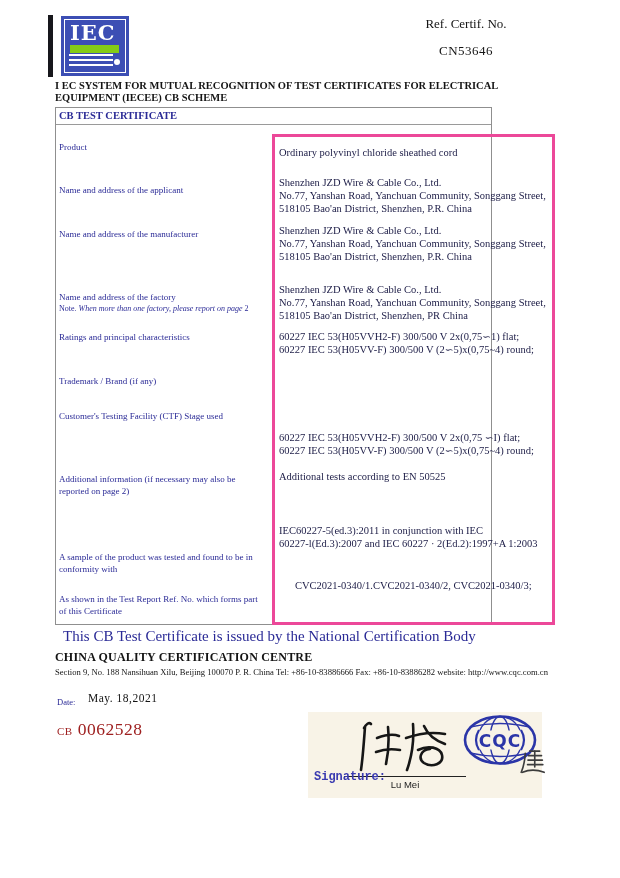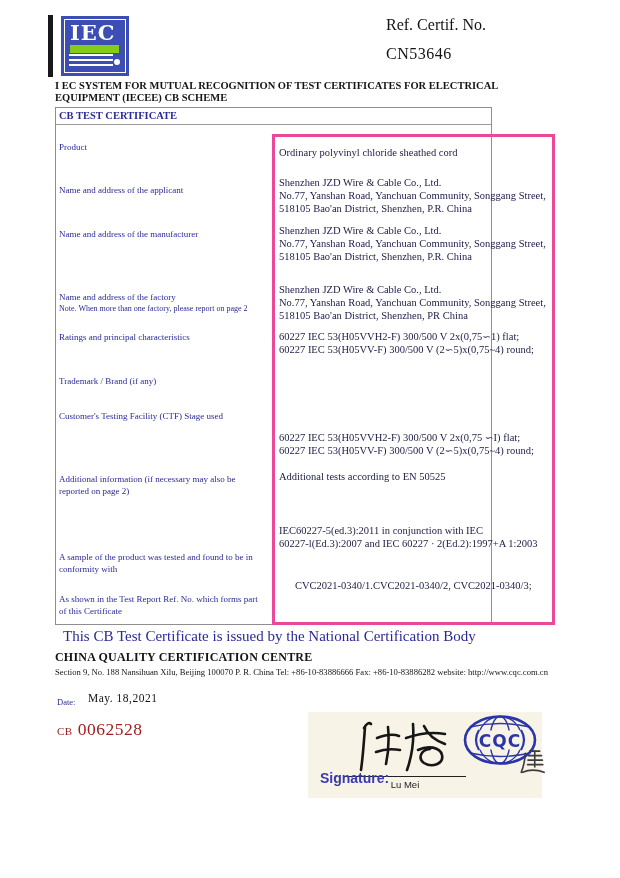--- a/index.html
+++ b/index.html
@@ -16,42 +16,42 @@
   .iec-box  { position:absolute; left:13px; top:1px; width:68px; height:60px; background:#3c4eb4; }
   .iec-inner{ position:absolute; left:3px; top:3px; right:3px; bottom:3px; border:1px solid #ffffff; }
   .iec-text { position:absolute; left:5px; top:2px; font-family:"DejaVu Serif",serif; font-weight:bold;
               font-size:21px; line-height:1; color:#ffffff; letter-spacing:1px;
               border-bottom:8px solid #84cc16; padding:0 3px 2px 0; }
   .iec-lines{ position:absolute; left:4px; bottom:6px; width:44px; }
   .iec-line { height:2px; background:#ffffff; margin-top:3px; }
   .iec-dot  { position:absolute; right:5px; bottom:7px; width:6px; height:6px; border-radius:50%; background:#ffffff; }
 
   
-  .ref-block  { position:absolute; left:386px; top:16px; width:160px; 
-                font-size:16px; color:#141414; }
+  .ref-block  { position:absolute; left:386px; top:16px; width:160px; text-align:center;
+                font-size:13px; color:#141414; }
   .ref-number { margin-top:11px; letter-spacing:0.5px; }
 
   .scheme-title { position:absolute; left:55px; top:80px; width:494px;
                   font-weight:bold; font-size:10.5px; line-height:1.16; color:#141414; }
 
   
   .cert-box  { position:absolute; left:55px; top:107px; width:437px; height:518px;
                border:1px solid #8f8f8f; box-sizing:border-box; }
   .cert-title{ position:absolute; left:0; top:0; width:100%; height:17px; box-sizing:border-box;
                border-bottom:1px solid #9a9a9a; font-weight:bold; font-size:10.5px;
                color:#2a2a96; padding:2px 0 0 3px; }
   .value-box { position:absolute; left:216px; top:26px; width:283px; bottom:-1px;
                border:3px solid #ec4899; box-sizing:border-box; }
 
   .row-label { position:absolute; left:3px; width:208px; font-size:9px; color:#2a2a96; line-height:1.3; }
   .rl-0 {top:34px}  .rl-1 {top:77px}  .rl-2 {top:121px} .rl-3 {top:184px}
   .rl-4 {top:224px} .rl-5 {top:268px} .rl-6 {top:303px} .rl-7 {top:331px}
   .rl-8 {top:366px} .rl-9 {top:444px} .rl-10{top:486px}
   .factory-note { position:absolute; left:3px; top:196px; font-size:8px; color:#2a2a96; white-space:nowrap; }
-  .factory-note .n-italic { }
+  .factory-note .n-italic { font-style:italic; }
 
   .row-value { position:absolute; left:4px; width:272px; font-size:10.5px; color:#1c1c46;
                line-height:13px; white-space:pre-line; }
   .rv-0 {top:9px}   .rv-1 {top:39px}  .rv-2 {top:87px}  .rv-3 {top:146px}
   .rv-4 {top:193px} .rv-7 {top:294px} .rv-8 {top:333px} .rv-9 {top:387px}
   .rv-10{top:442px; padding-left:16px;}
 
   .issued-line { position:absolute; left:63px; top:628px; font-size:15px; color:#2a2a96; }
 
   
@@ -65,22 +65,22 @@
   .cb-line   { position:absolute; left:57px; top:719px; color:#9e2020; }
   .cb-prefix { font-size:11px; letter-spacing:0.5px; }
   .cb-number { font-size:17.5px; letter-spacing:0.5px; margin-left:5px; }
 
   .sig-block { position:absolute; left:308px; top:712px; width:234px; height:86px; background:#f8f3e7; }
   .cqc-logo  { position:absolute; left:154px; top:2px; width:76px; height:52px; }
   .sig-script{ position:absolute; left:42px; top:2px; width:100px; height:64px; }
   .sig-line  { position:absolute; left:36px; top:64px; width:122px; border-top:1.5px solid #222222; }
   .sig-name  { position:absolute; left:36px; top:67px; width:122px; text-align:center;
                font-family:"Liberation Sans","DejaVu Sans",sans-serif; font-size:9.5px; color:#222222; }
-  .sig-label { position:absolute; left:12px; top:58px; font-family:Liberation Sans, sans-serif;
-               font-size:14px; font-weight:bold; color:#3a3ab0; }
+  .sig-label { position:absolute; left:6px; top:58px; font-family:Liberation Mono, monospace;
+               font-size:12px; font-weight:bold; color:#3a3ab0; }
 
   .jian-stamp { position:absolute; left:519px; top:747px; width:27px; height:29px; }
 </style>
 </head>
 <body>
 
 <div class="page">
 
   <div class="iec-logo">
     <div class="iec-bar"></div>

